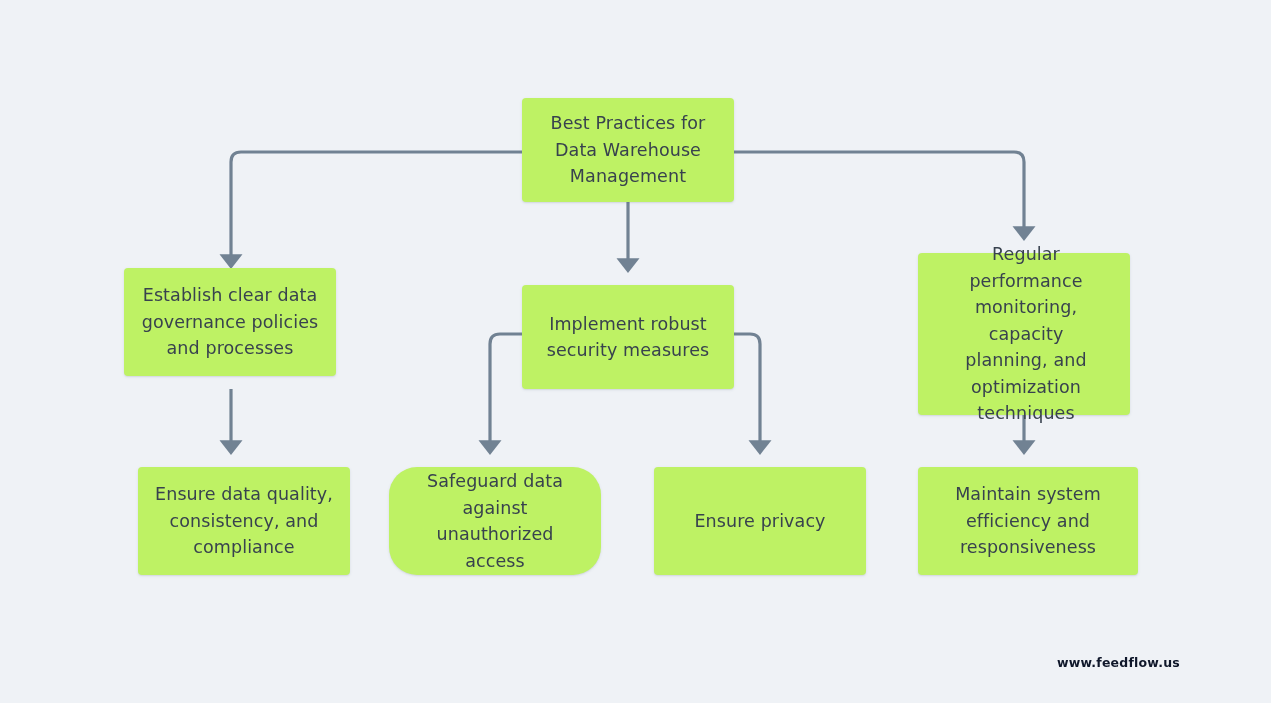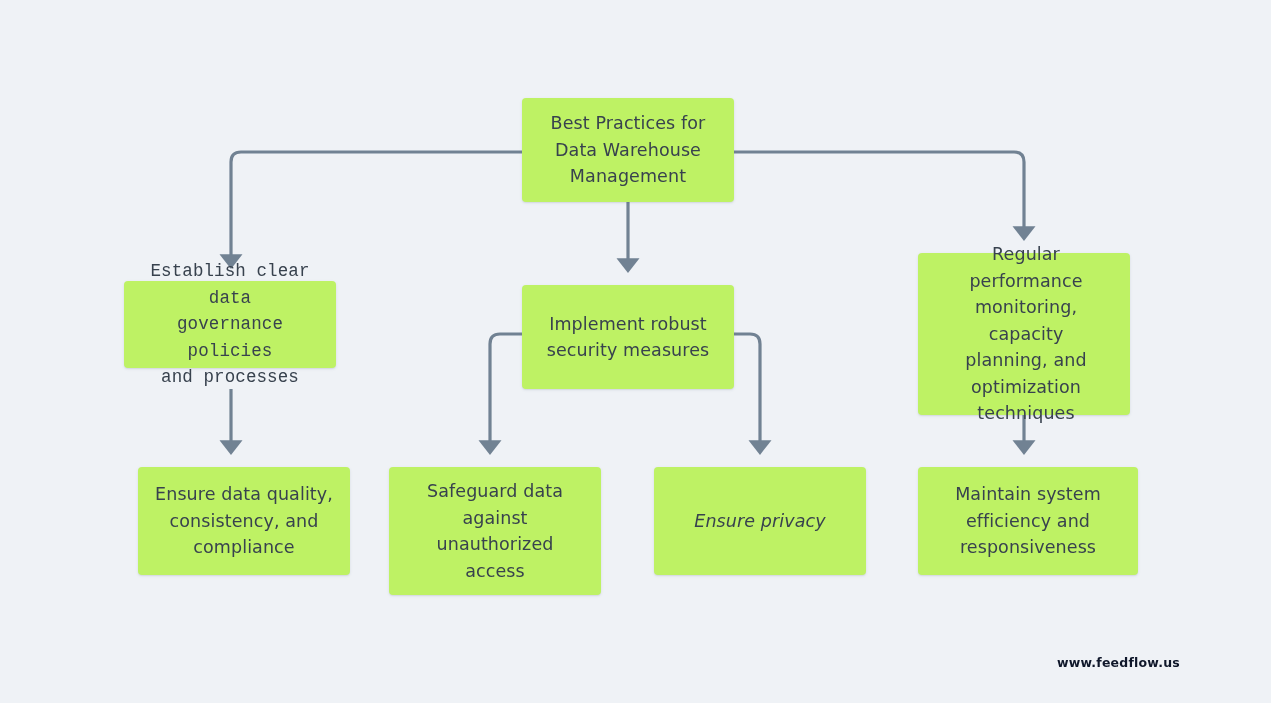--- a/index.html
+++ b/index.html
@@ -41,26 +41,26 @@
     letter-spacing: 0.1px;
     padding: 6px 14px;
     z-index: 2;
   }
   .node-label {
     display: block;
     width: 100%;
     white-space: pre-line;
   }
   #n-root      { left: 522px; top: 98px;  width: 212px; height: 104px; }
-  #n-gov       { left: 124px; top: 281px; width: 212px; height: 87px; font-family: Liberation Mono, monospace; }
+  #n-gov       { left: 124px; top: 268px; width: 212px; height: 108px; }
   #n-sec       { left: 522px; top: 285px; width: 212px; height: 104px; text-align: center; }
   #n-perf      { left: 918px; top: 253px; width: 212px; height: 162px; padding-left: 18px; }
   #n-quality   { left: 124px; top: 467px; width: 212px; height: 108px; margin-left: 14px; }
-  #n-safeguard { left: 389px; top: 467px; width: 212px; height: 128px; }
-  #n-privacy   { left: 654px; top: 467px; width: 212px; height: 108px; font-style: italic; }
+  #n-safeguard { left: 389px; top: 467px; width: 212px; height: 108px; border-radius: 28px; }
+  #n-privacy   { left: 654px; top: 467px; width: 212px; height: 108px; }
   #n-maintain  { left: 918px; top: 467px; width: 220px; height: 108px; }
 
   #watermark {
     position: absolute;
     right: 91px;
     top: 655px;
     font-size: 12.5px;
     font-weight: bold;
     color: #0f172a;
     letter-spacing: 0.2px;

